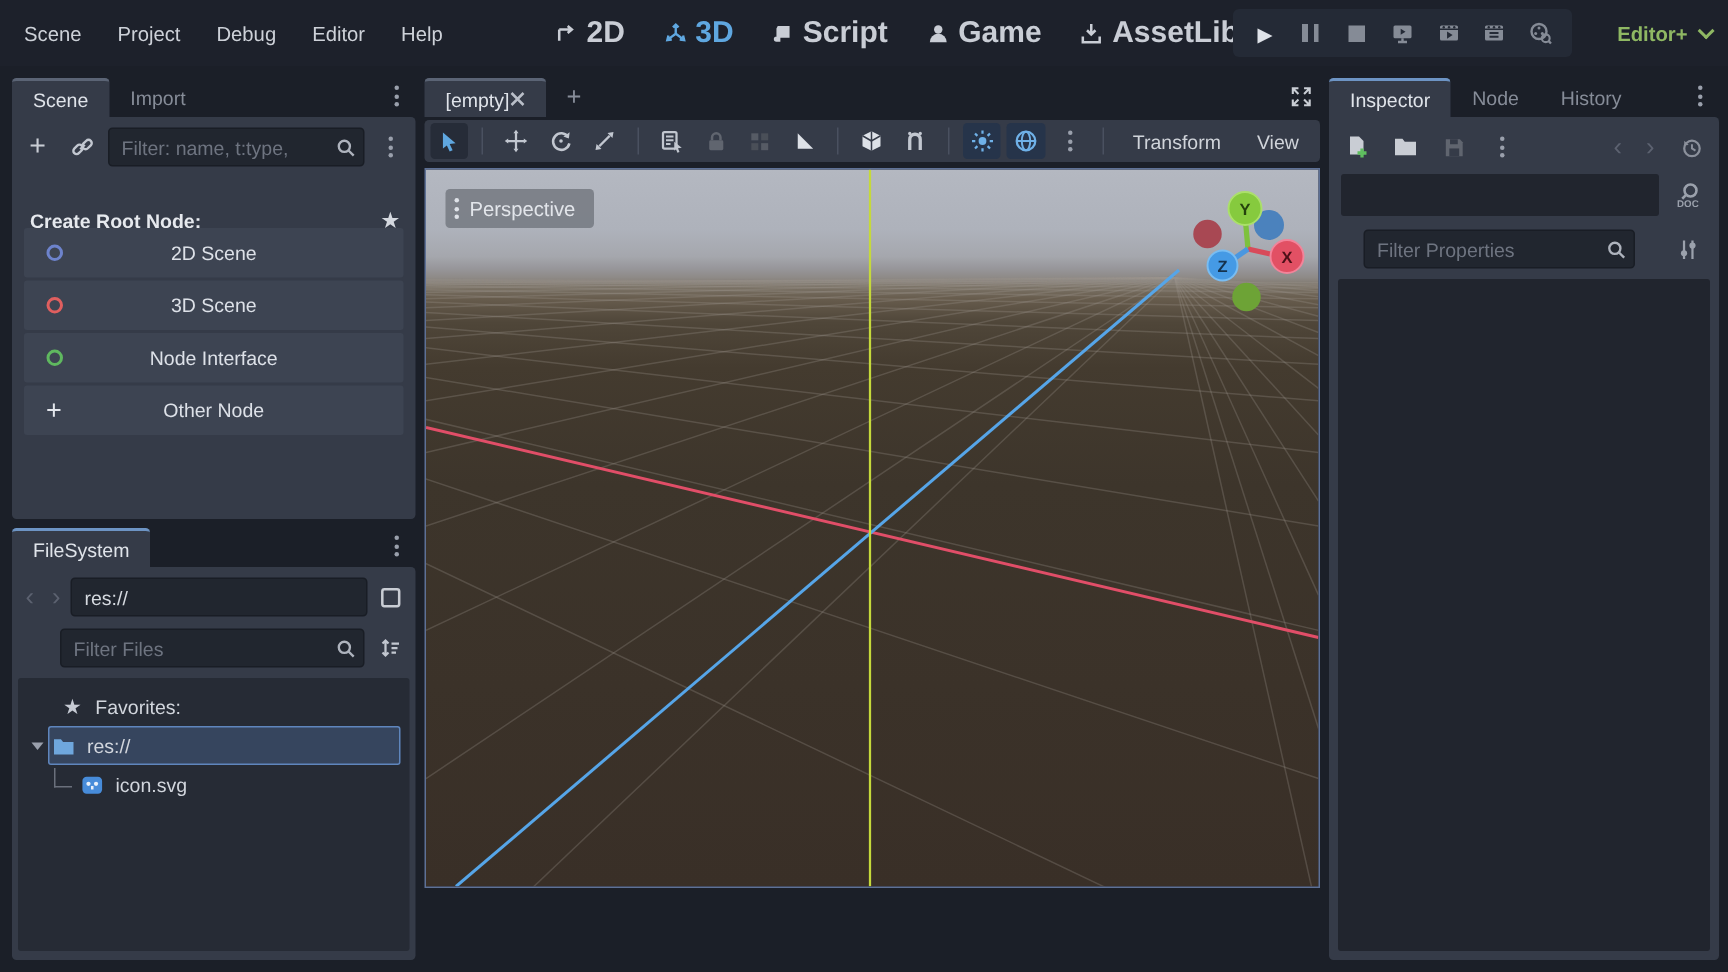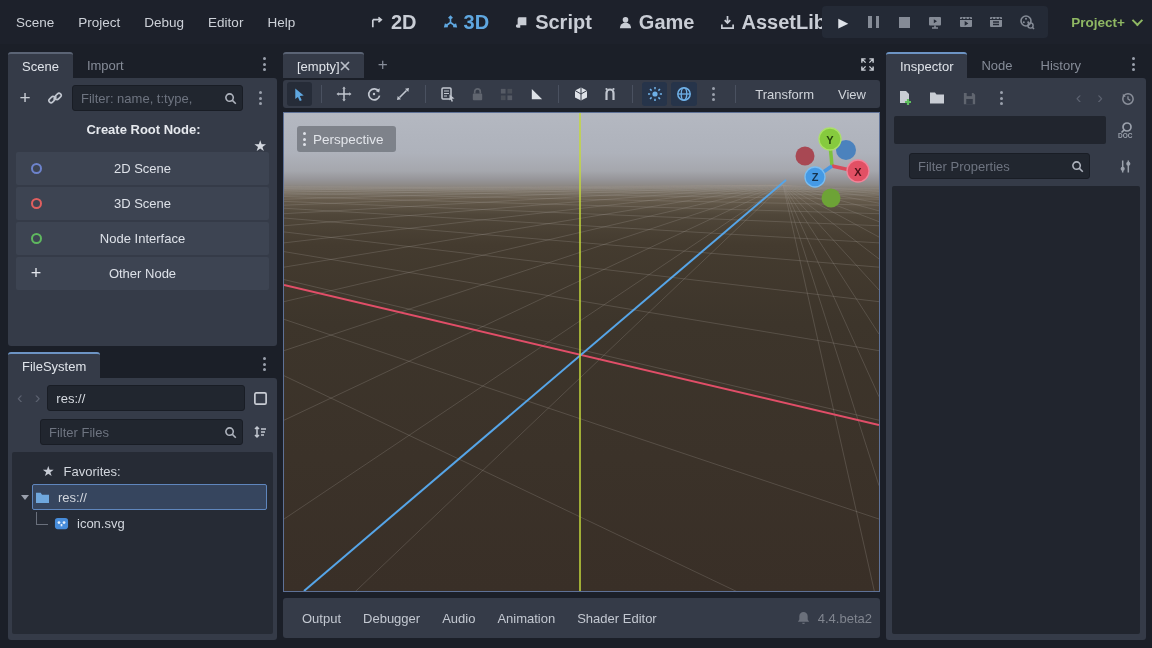--- a/index.html
+++ b/index.html
@@ -165,21 +165,21 @@
           <circle cx="7" cy="4.7" r="1" fill="#858b96"></circle>
           <circle cx="4.8" cy="8.3" r="1" fill="#858b96"></circle>
           <circle cx="9.2" cy="8.3" r="1" fill="#858b96"></circle>
           <circle cx="11.5" cy="11.5" r="2.6" fill="none" stroke="#858b96" stroke-width="1.4"></circle>
           <path d="M13.3 13.3 L15 15" stroke="#858b96" stroke-width="1.6"></path>
         </svg>
     </div>
   </div>
 
   <div class="renderer">
-    <span>Project+</span>
+    <span>Editor+</span>
     <span class="chev-down"></span>
   </div>
 </div>
 
 <div class="dock dock-left">
 
   <div class="tabbar">
     <div class="tab active">
         <span>Scene</span>
       </div>
@@ -216,21 +216,21 @@
       </div>
       <div class="iconbtn">
           <span class="vdots">
             <i></i>
             <i></i>
             <i></i>
           </span>
         </div>
     </div>
 
-    <div class="row" style="left:12px; right:10px; top:44px; height:26px;flex-direction:column;">
+    <div class="row" style="left:12px; right:10px; top:56px; height:26px;">
       <span class="crn-title">Create Root Node:</span>
       <span style="margin-left:auto; color:#d4d8df; font-size:15px;">★</span>
     </div>
 
     <div class="root-btn" style="top:74px;">
       <span class="opt-ic">
           <span class="ring" style="border-color:#6d83cc"></span>
         </span>
       <span class="lbl">2D Scene</span>
     </div>
@@ -503,34 +503,20 @@
       <path d="M42 42 L29 51" stroke="#4a97e0" stroke-width="3.5"></path>
       <circle cx="25" cy="53" r="10" fill="#459ae5" stroke="#79bdf2" stroke-width="1.3"></circle>
       <text x="25" y="57" font-size="11" font-weight="bold" fill="#15324d" text-anchor="middle">Z</text>
       <circle cx="40" cy="15" r="11" fill="#86ca3e" stroke="#abe06a" stroke-width="1.3"></circle>
       <text x="40" y="19.5" font-size="11" font-weight="bold" fill="#24420d" text-anchor="middle">Y</text>
       <circle cx="68" cy="47" r="11" fill="#e25064" stroke="#f2849a" stroke-width="1.3"></circle>
       <text x="68" y="51.5" font-size="11" font-weight="bold" fill="#4d1018" text-anchor="middle">X</text>
     </svg>
   </div>
 
-  <div class="bottombar">
-    <span class="bb-item">Output</span>
-    <span class="bb-item">Debugger</span>
-    <span class="bb-item">Audio</span>
-    <span class="bb-item">Animation</span>
-    <span class="bb-item">Shader Editor</span>
-    <div class="bb-right">
-      <svg width="13" height="14" viewBox="0 0 14 15">
-          <path d="M7 1 a4.5 4.5 0 0 1 4.5 4.5 V9 l1.5 2.5 H1 L2.5 9 V5.5 A4.5 4.5 0 0 1 7 1 Z" fill="#6b707b"></path>
-          <path d="M5.5 12.5 a1.5 1.5 0 0 0 3 0" fill="#6b707b"></path>
-        </svg>
-      <span>4.4.beta2</span>
-    </div>
-  </div>
 </div>
 
 <div class="dock dock-right">
   <div class="tabbar">
     <div class="tab active focused">
         <span>Inspector</span>
       </div>
     <div class="tab">
         <span>Node</span>
       </div>

